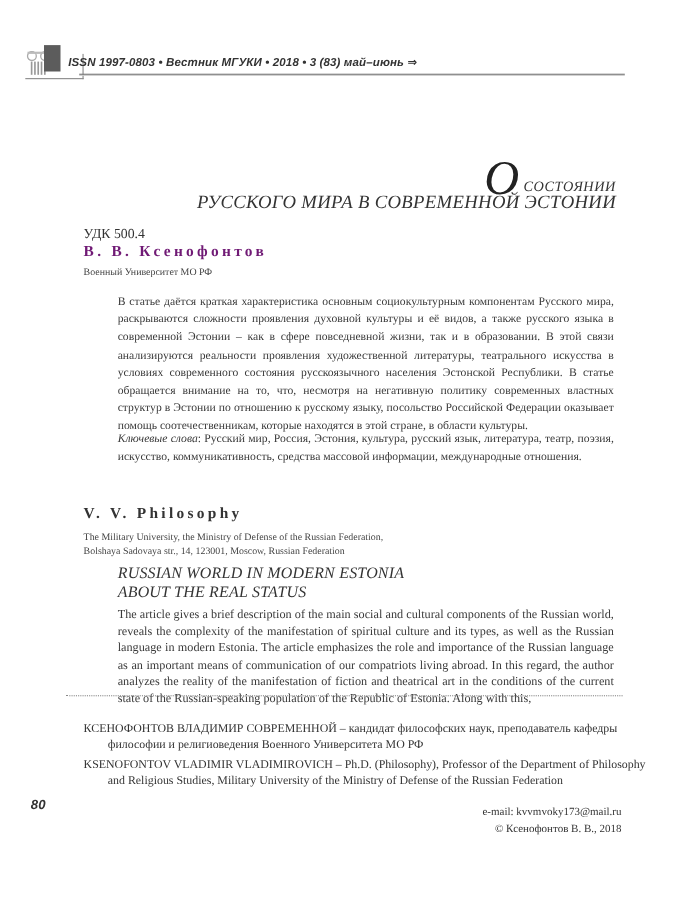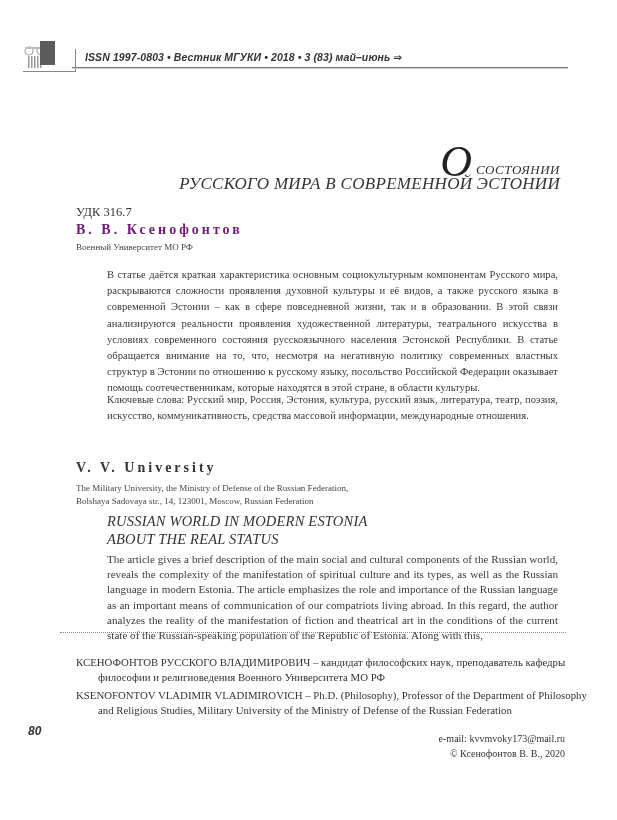--- a/index.html
+++ b/index.html
@@ -8,38 +8,38 @@
       font-family: "Liberation Serif", "DejaVu Serif", serif; color: #2a2a2a;
     }
     .abs { position: absolute; }
 
     
     .logo { left: 18px; top: 35px; width: 52px; height: 40px; }
     .logo .frame { position:absolute; left: 5px; top: 14px; width: 52px; height: 22px; border: 1px solid #888; border-top: none; border-left: none; }
     .logo .pillar { position:absolute; left: 6px; top: 10px; width: 22px; height: 24px; }
     .logo .block { position:absolute; left: 22px; top: 6px; width: 15px; height: 24px; background: #5c5c5c; }
     .running-head {
-      left: 85px; top: 51px; font-family: "Liberation Sans", "DejaVu Sans", sans-serif;
+      left: 62px; top: 51px; font-family: "Liberation Sans", "DejaVu Sans", sans-serif;
       font-size: 10.5px; font-style: italic; font-weight: bold; color: #333; letter-spacing: 0.1px; white-space: nowrap;
     }
     .header-rule { left: 72px; top: 67px; width: 496px; height: 1px; background: #777; box-shadow: 0 1px 0 #ccc; }
 
     
     .title-line1 { right: 57px; top: 140px; white-space: nowrap; text-align: right; }
     .title-big-o { font-family: "Liberation Serif", serif; font-style: italic; font-size: 44px; line-height: 44px; vertical-align: -2px; color: #222; }
     .title-rest1 { font-size: 18px; letter-spacing: 0.5px; color: #333; font-variant: small-caps; font-style: italic; }
     .title-line2 { right: 57px; top: 174px; white-space: nowrap; font-size: 17px; font-style: italic; color: #333; letter-spacing: 0.3px; }
 
     .udk { left: 76px; top: 205px; font-size: 12.5px; color: #333; }
     .author-ru { left: 76px; top: 222px; font-size: 14px; font-weight: bold; letter-spacing: 3px; color: #701a75; }
     .affil-ru { left: 76px; top: 242px; font-size: 9px; color: #444; }
 
     .abstract-ru { left: 107px; top: 267px; width: 451px; font-size: 10.6px; line-height: 16.2px; text-align: justify; color: #3a3a3a; }
     .keywords-ru { left: 107px; top: 392px; width: 451px; font-size: 10.6px; line-height: 16.2px; text-align: justify; color: #3a3a3a; }
-    .keywords-ru .kw-label { }
+    .keywords-ru .kw-label { font-style: italic; }
 
     .author-en { left: 76px; top: 460px; font-size: 14px; font-weight: bold; letter-spacing: 3px; color: #333; }
     .affil-en { left: 76px; top: 482px; width: 300px; font-size: 9px; line-height: 12.5px; color: #444; }
 
     .title-en { left: 107px; top: 512px; font-size: 14.5px; font-style: italic; line-height: 18px; color: #333; letter-spacing: 0.2px; }
     .abstract-en { left: 107px; top: 552px; width: 451px; font-size: 11.1px; line-height: 15.2px; text-align: justify; color: #3a3a3a; }
 
     .dotted-rule { left: 60px; top: 632px; width: 506px; height: 0; border-top: 1px dotted #888; }
 
     .bio { left: 76px; width: 490px; font-size: 10.8px; line-height: 15px; color: #333; padding-left: 22px; text-indent: -22px; }
@@ -69,36 +69,36 @@
 </div>
 <div class="abs running-head">ISSN 1997-0803 • Вестник МГУКИ • 2018 • 3 (83) май–июнь ⇒</div>
 <div class="abs header-rule"></div>
 
 <div class="abs title-line1">
   <span class="title-big-o">О</span>
   <span class="title-rest1">состоянии</span>
 </div>
 <div class="abs title-line2">РУССКОГО МИРА В СОВРЕМЕННОЙ ЭСТОНИИ</div>
 
-<div class="abs udk">УДК 316.7</div>
+<div class="abs udk">УДК 500.4</div>
 <div class="abs author-ru">В. В. Ксенофонтов</div>
 <div class="abs affil-ru">Военный Университет МО РФ</div>
 
 <div class="abs abstract-ru">В статье даётся краткая характеристика основным социокультурным компонентам Русского мира, раскрываются сложности проявления духовной культуры и её видов, а также русского языка в современной Эстонии – как в сфере повседневной жизни, так и в образовании. В этой связи анализируются реальности проявления художественной литературы, театрального искусства в условиях современного состояния русскоязычного населения Эстонской Республики. В статье обращается внимание на то, что, несмотря на негативную политику современных властных структур в Эстонии по отношению к русскому языку, посольство Российской Федерации оказывает помощь соотечественникам, которые находятся в этой стране, в области культуры.</div>
 <div class="abs keywords-ru"><span class="kw-label">Ключевые слова</span><span>: Русский мир, Россия, Эстония, культура, русский язык, литература, театр, поэзия, искусство, коммуникативность, средства массовой информации, международные отношения.</span></div>
 
-<div class="abs author-en">V. V. University</div>
+<div class="abs author-en">V. V. Philosophy</div>
 <div class="abs affil-en">The Military University, the Ministry of Defense of the Russian Federation, Bolshaya Sadovaya str., 14, 123001, Moscow, Russian Federation</div>
 
 <div class="abs title-en">
   <div>RUSSIAN WORLD IN MODERN ESTONIA</div>
   <div>ABOUT THE REAL STATUS</div>
 </div>
 <div class="abs abstract-en">The article gives a brief description of the main social and cultural components of the Russian world, reveals the complexity of the manifestation of spiritual culture and its types, as well as the Russian language in modern Estonia. The article emphasizes the role and importance of the Russian language as an important means of communication of our compatriots living abroad. In this regard, the author analyzes the reality of the manifestation of fiction and theatrical art in the conditions of the current state of the Russian-speaking population of the Republic of Estonia. Along with this,</div>
 
 <div class="abs dotted-rule"></div>
 
-<div class="abs bio bio-ru"><span>КСЕНОФОНТОВ РУССКОГО ВЛАДИМИРОВИЧ</span><span> – кандидат философских наук, преподаватель кафедры философии и религиоведения Военного Университета МО РФ</span></div>
+<div class="abs bio bio-ru"><span>КСЕНОФОНТОВ ВЛАДИМИР СОВРЕМЕННОЙ</span><span> – кандидат философских наук, преподаватель кафедры философии и религиоведения Военного Университета МО РФ</span></div>
 <div class="abs bio bio-en"><span>KSENOFONTOV VLADIMIR VLADIMIROVICH</span><span> – Ph.D. (Philosophy), Professor of the Department of Philosophy and Religious Studies, Military University of the Ministry of Defense of the Russian Federation</span></div>
 
 <div class="abs email">e-mail: kvvmvoky173@mail.ru</div>
-<div class="abs copyright">© Ксенофонтов В. В., 2020</div>
+<div class="abs copyright">© Ксенофонтов В. В., 2018</div>
 <div class="abs page-number">80</div>
 
 </body></html>

